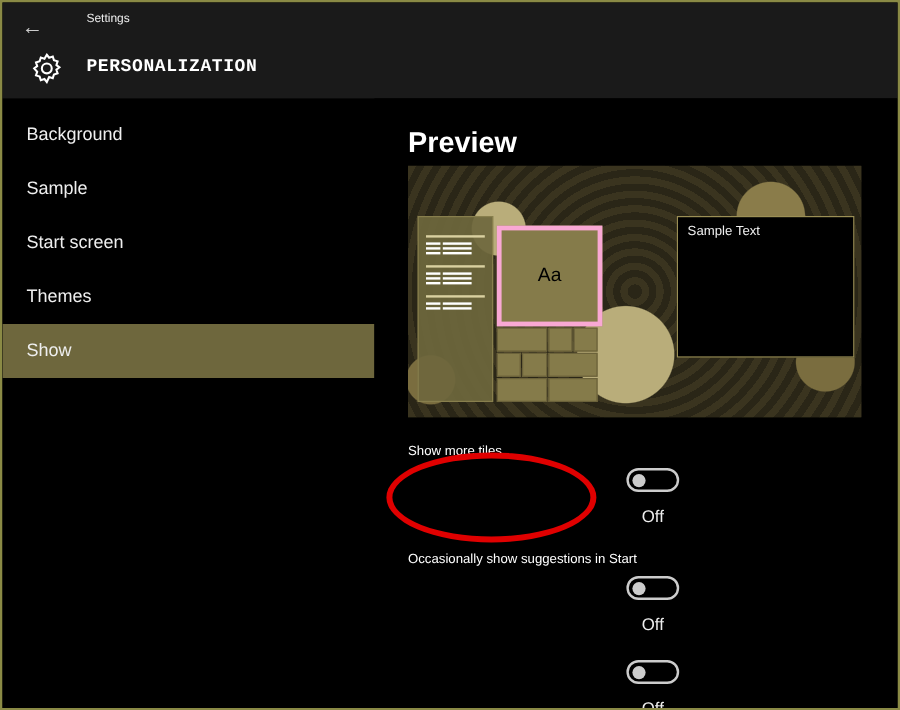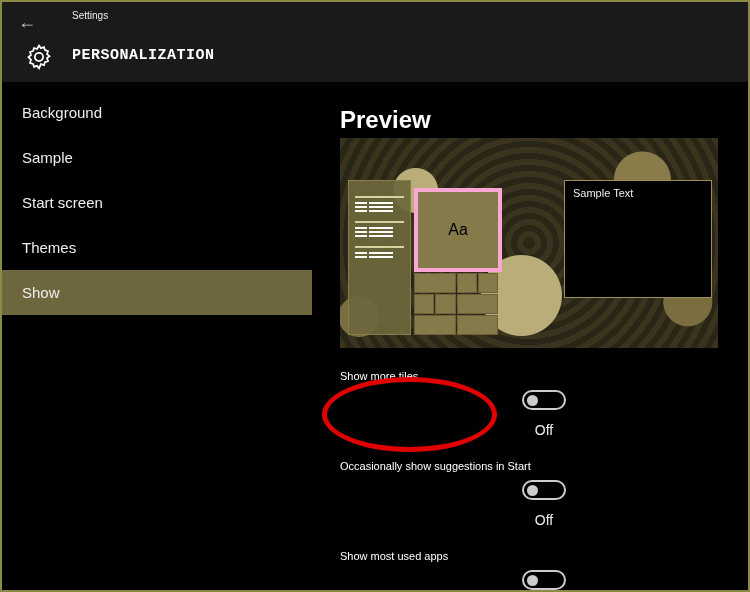--- a/index.html
+++ b/index.html
@@ -274,21 +274,20 @@
       <div class="setting-label">Occasionally show suggestions in Start</div>
       <div class="toggle-row">
         <div class="toggle">
             <div class="thumb"></div>
           </div>
         <div class="toggle-state">Off</div>
       </div>
     </div>
 
     <div class="setting-block">
-      <div class="setting-label">Show most used apps</div>
       <div class="toggle-row">
         <div class="toggle">
             <div class="thumb"></div>
           </div>
         <div class="toggle-state">Off</div>
       </div>
     </div>
   </div>
 </div>
 

